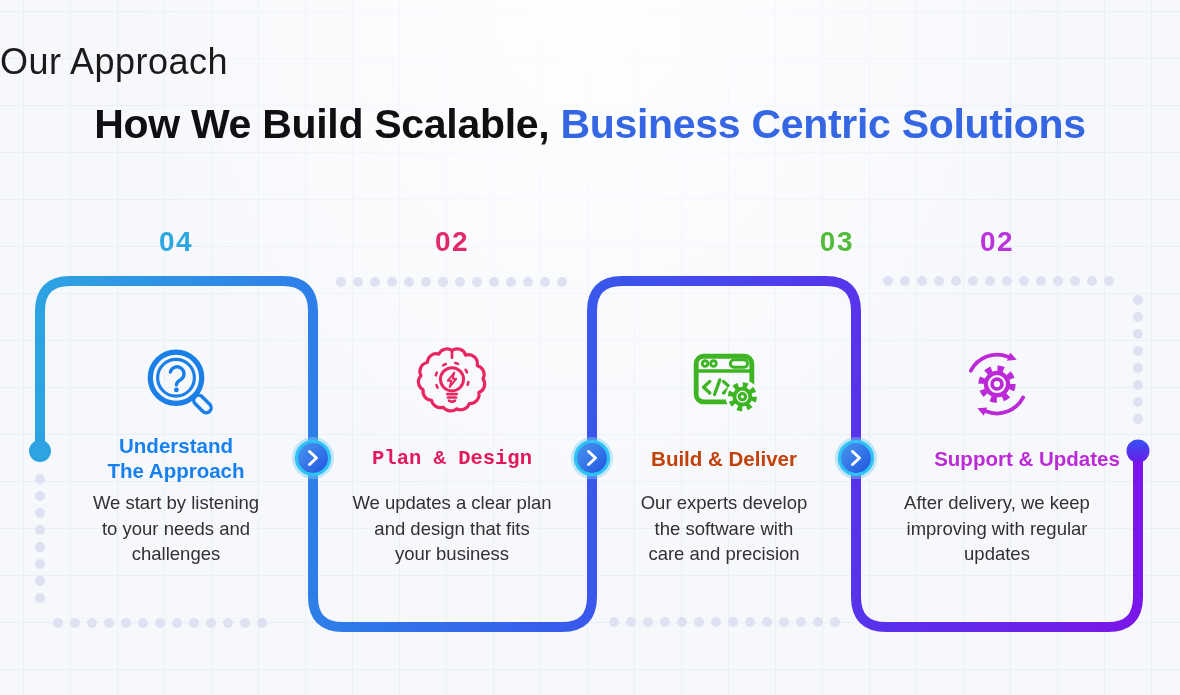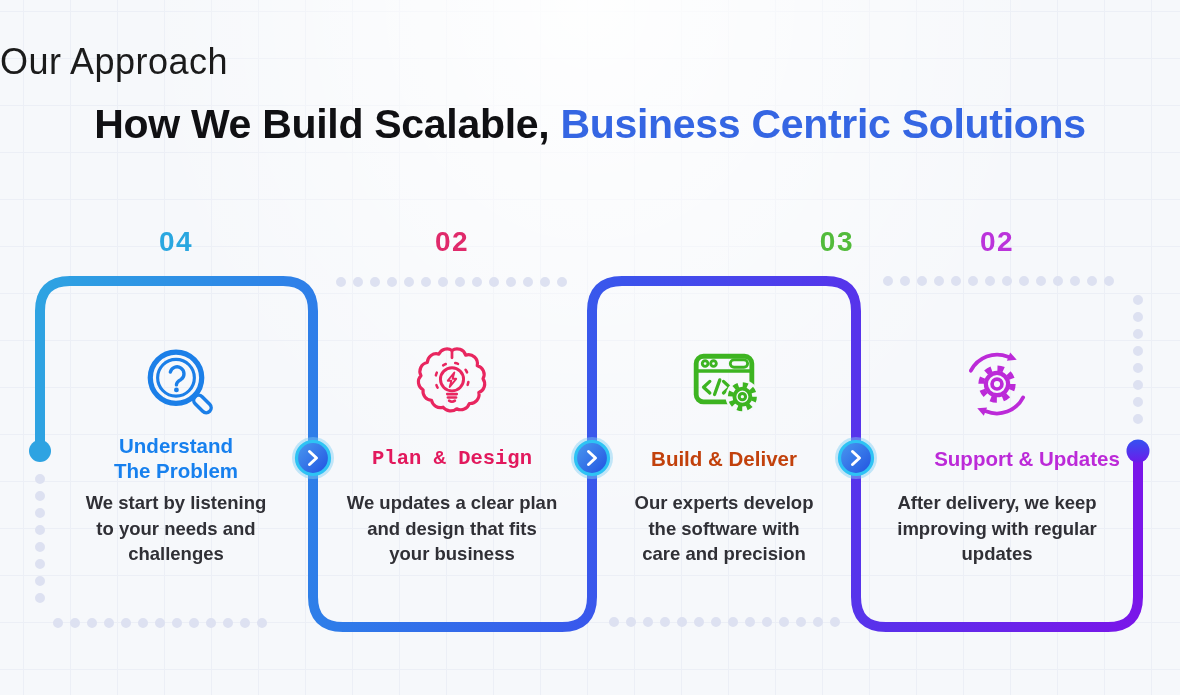--- a/index.html
+++ b/index.html
@@ -28,21 +28,21 @@
     font-size:28px;line-height:1.1;font-weight:700;letter-spacing:1.5px;
   }
   .icon-wrap{top:341px;width:84px;height:84px;}
   .icon-wrap svg{width:84px;height:84px;display:block;}
   .step-title{
     top:458px;width:280px;transform:translateY(-50%);text-align:center;
     font-size:20.5px;line-height:25px;font-weight:700;white-space:pre-line;
   }
   .step-desc{
     top:490px;width:266px;text-align:center;
-    font-size:18.5px;line-height:25.5px;font-weight:700;color:#303036;white-space:pre-line;
+    font-size:18.5px;line-height:25.5px;font-weight:400;color:#303036;white-space:pre-line;
   }
   .flow-svg{inset:0;width:1180px;height:695px;}
   
   .c1.step-number{left:46px;}  .c2.step-number{left:322px;}  .c3.step-number{left:594px;text-align:right;}  .c4.step-number{left:867px;}
   .c1.icon-wrap{left:134px;}   .c2.icon-wrap{left:410px;}    .c3.icon-wrap{left:682px;}    .c4.icon-wrap{left:955px;}
   .c1.step-title{left:36px;}   .c2.step-title{left:312px;font-family:Liberation Mono, monospace;}   .c3.step-title{left:584px;}   .c4.step-title{left:857px;}
   .c1.step-desc{left:43px;}    .c2.step-desc{left:319px;}    .c3.step-desc{left:591px;}    .c4.step-desc{left:864px;}
 </style>
 </head>
 <body>
@@ -162,21 +162,21 @@
     <circle cx="0" cy="1" r="10.6" stroke="currentColor" stroke-width="4"></circle>
     <circle cx="0" cy="1" r="4.7" stroke="currentColor" stroke-width="3.5"></circle>
     <path d="M -24.9 -11.7 A 28 28 0 0 1 10.5 -25" stroke="currentColor" stroke-width="3.6"></path>
     <path d="M 24.9 13.7 A 28 28 0 0 1 -10.5 27" stroke="currentColor" stroke-width="3.6"></path>
     <path d="M 0 -4.2 L 8.4 0 L 0 4.2 Z" transform="translate(11,-25.2) rotate(22)" fill="currentColor"></path>
     <path d="M 0 -4.2 L 8.4 0 L 0 4.2 Z" transform="translate(-11,27.2) rotate(202)" fill="currentColor"></path>
   </svg>
 </div>
 
 <div class="abs step-title c1" style="color: rgb(23, 128, 238);">Understand
-The Problem</div>
+The Approach</div>
 <div class="abs step-title c2" style="color: rgb(226, 25, 93);">Plan &amp; Design</div>
 <div class="abs step-title c3" style="color: #c2410c;">Build &amp; Deliver</div>
 <div class="abs step-title c4" style="color: rgb(188, 42, 216); margin-left: 30px;">Support &amp; Updates</div>
 
 <div class="abs step-desc c1" style="color: rgb(48, 48, 54);">We start by listening
 to your needs and
 challenges</div>
 <div class="abs step-desc c2" style="color: rgb(48, 48, 54);">We updates a clear plan
 and design that fits
 your business</div>

